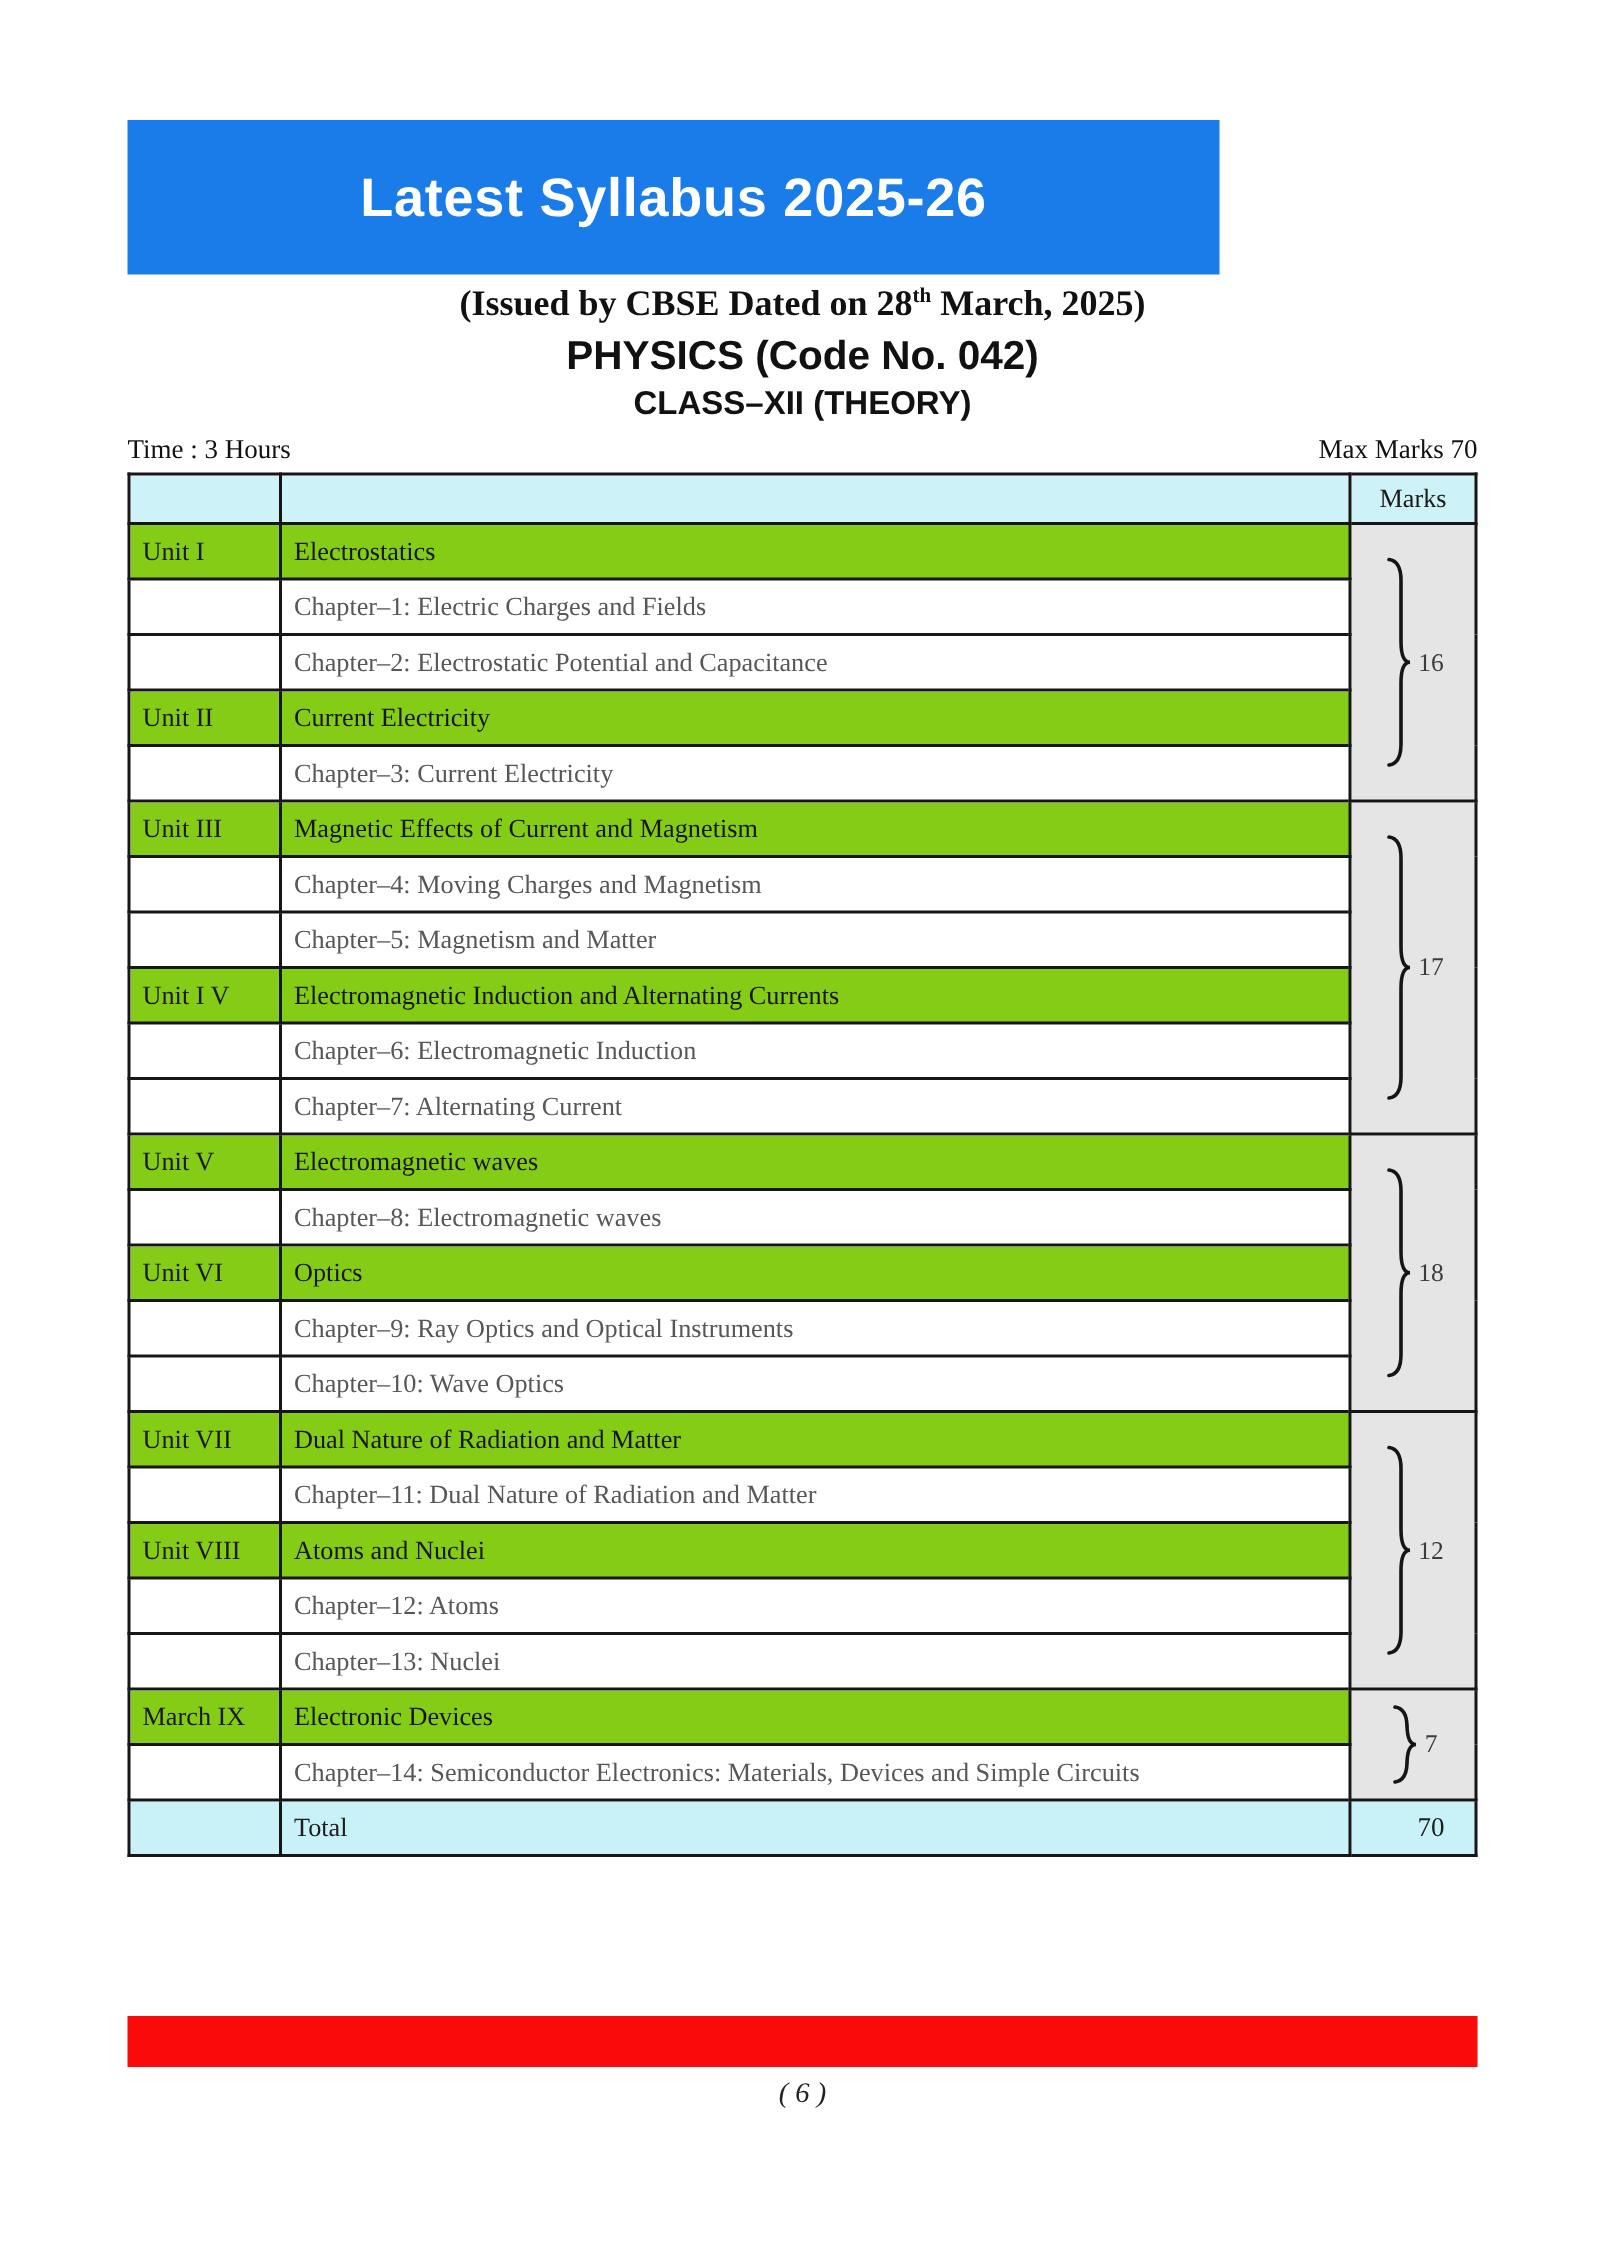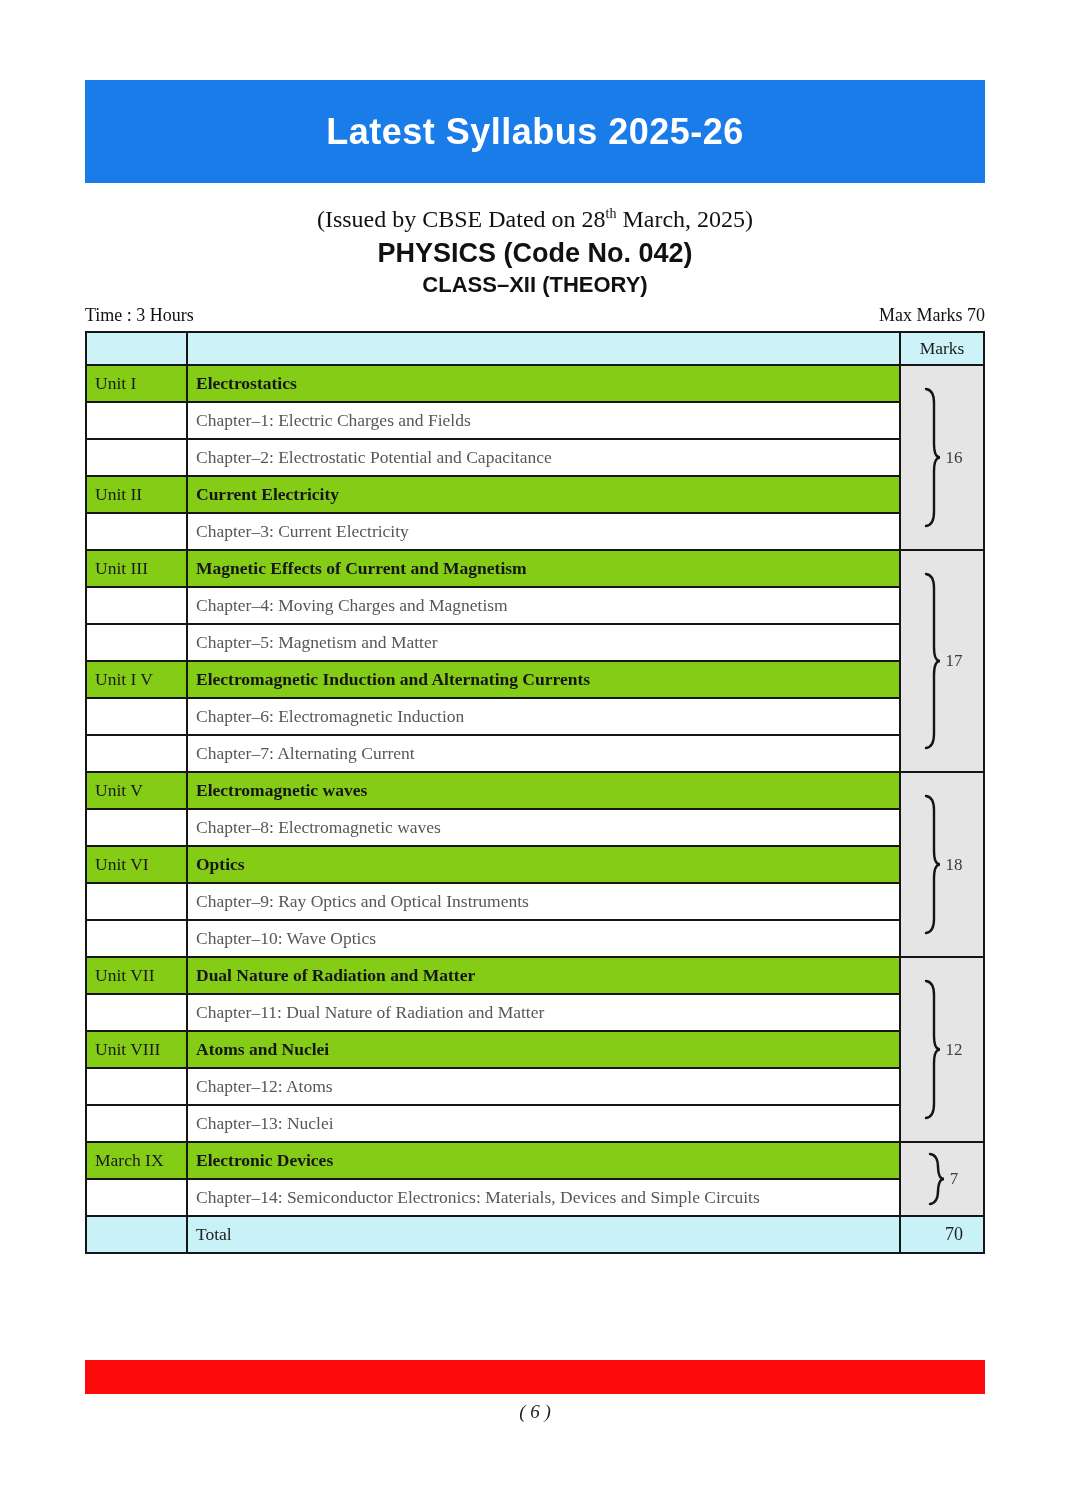--- a/index.html
+++ b/index.html
@@ -7,33 +7,33 @@
   body {
     width: 1067px; height: 1500px;
     background: #ffffff;
     font-family: "Liberation Serif", serif;
     color: #1a1a1a;
   }
   .page { width: 1067px; height: 1500px; padding: 80px 82px 0 85px; position: relative; }
   .content { width: 900px; }
 
   .banner {
-    height: 103px; width: 900px;
+    height: 103px; width: 728px;
     background: #1a7ce8;
     display: flex; align-items: center; justify-content: center;
   }
   .banner-title {
     font-family: "Liberation Sans", sans-serif;
     font-weight: bold; font-size: 36px; color: #ffffff;
     letter-spacing: 0.5px;
   }
 
   .issued {
-    margin-top: 23px; text-align: center;
-    font-weight: normal; font-size: 24px; color: #111;
+    margin-top: 7px; text-align: center;
+    font-weight: bold; font-size: 24px; color: #111;
   }
   .issued sup { font-size: 14px; }
   .subject {
     margin-top: 5px; text-align: center;
     font-family: "Liberation Sans", sans-serif;
     font-weight: bold; font-size: 27px; color: #111;
   }
   .class-line {
     margin-top: 3px; text-align: center;
     font-family: "Liberation Sans", sans-serif;
@@ -54,21 +54,21 @@
     font-size: 17.5px;
     height: 37px;
     padding: 2px 8px;
     vertical-align: middle;
     overflow: hidden; white-space: nowrap;
   }
   table.syllabus thead td { height: 33px; background: #cdf3f8; }
   td.marks-hdr { text-align: center; padding: 2px 2px; }
   td.c-unit { padding-left: 9px; }
   td.cyan { background: #84cc16; }
-  td.unit-title { font-weight: bold; color: #161616; }
+  td.unit-title { font-weight: normal; color: #161616; }
   td.chapter { color: #575757; }
   td.c-marks { background: #e5e5e5; padding: 0 2px; }
   .brace-wrap { display: flex; align-items: center; justify-content: center; gap: 2px; }
   .marks-num { font-size: 17px; color: #3c3c3c; }
   tr.total-row td { background: #c9f2f8; color: #1d1d1d; }
   tr.total-row td.c-marks-total { text-align: center; background: #c9f2f8; font-size: 18px; padding-left: 32px; }
 
   .red-bar { width: 900px; height: 34px; background: #fb0a0a; margin-top: 106px; }
   .page-num {
     margin-top: 7px; text-align: center;

